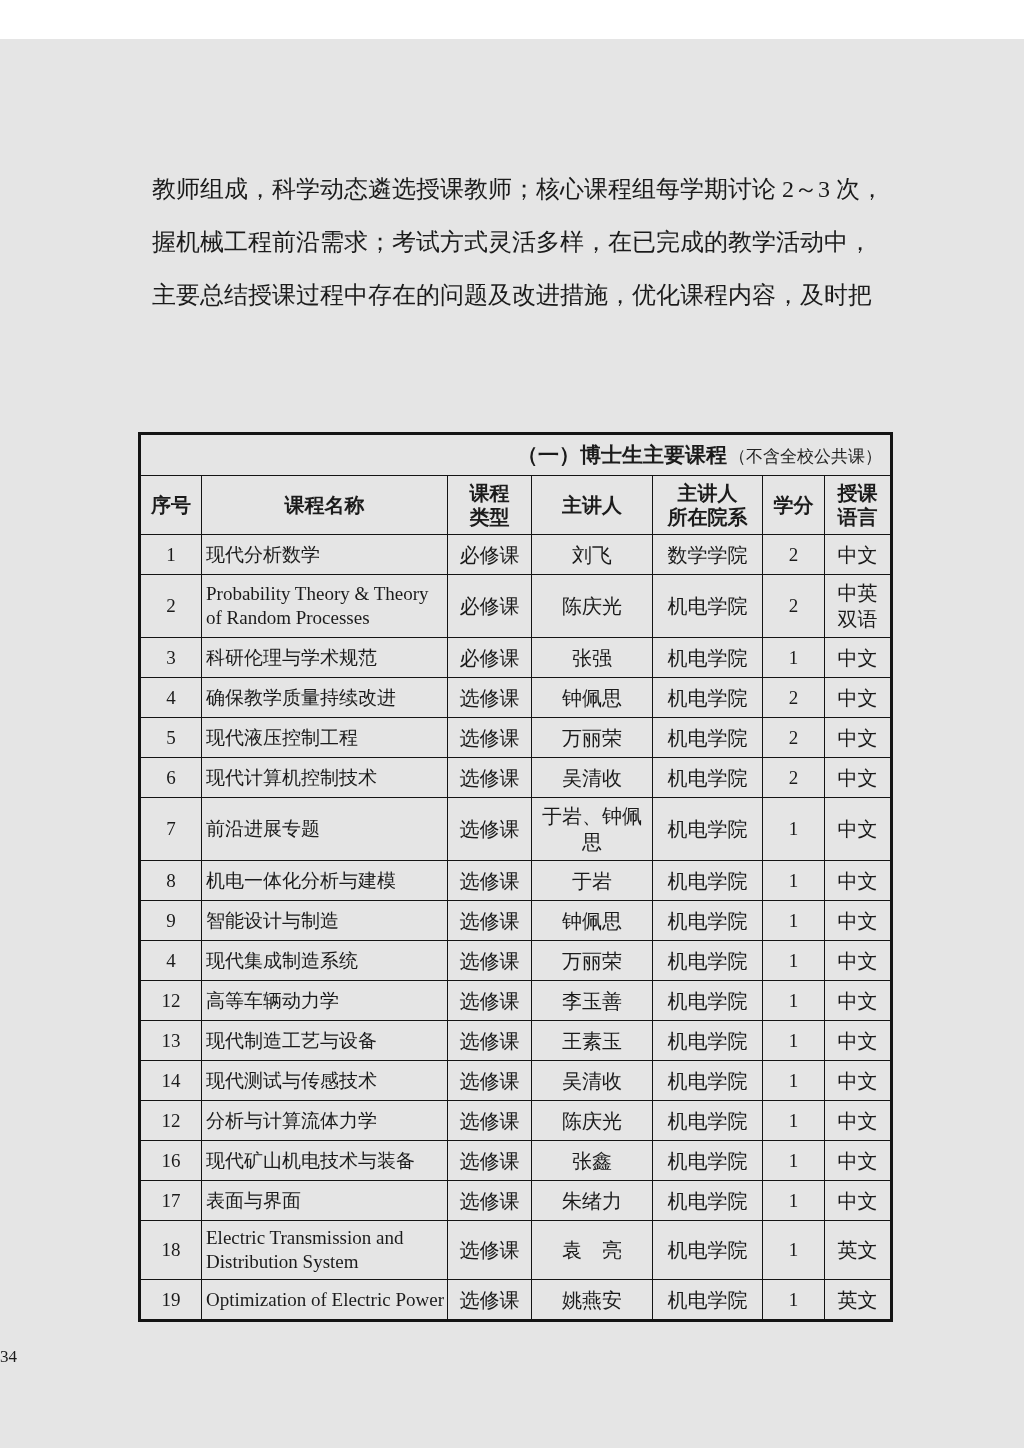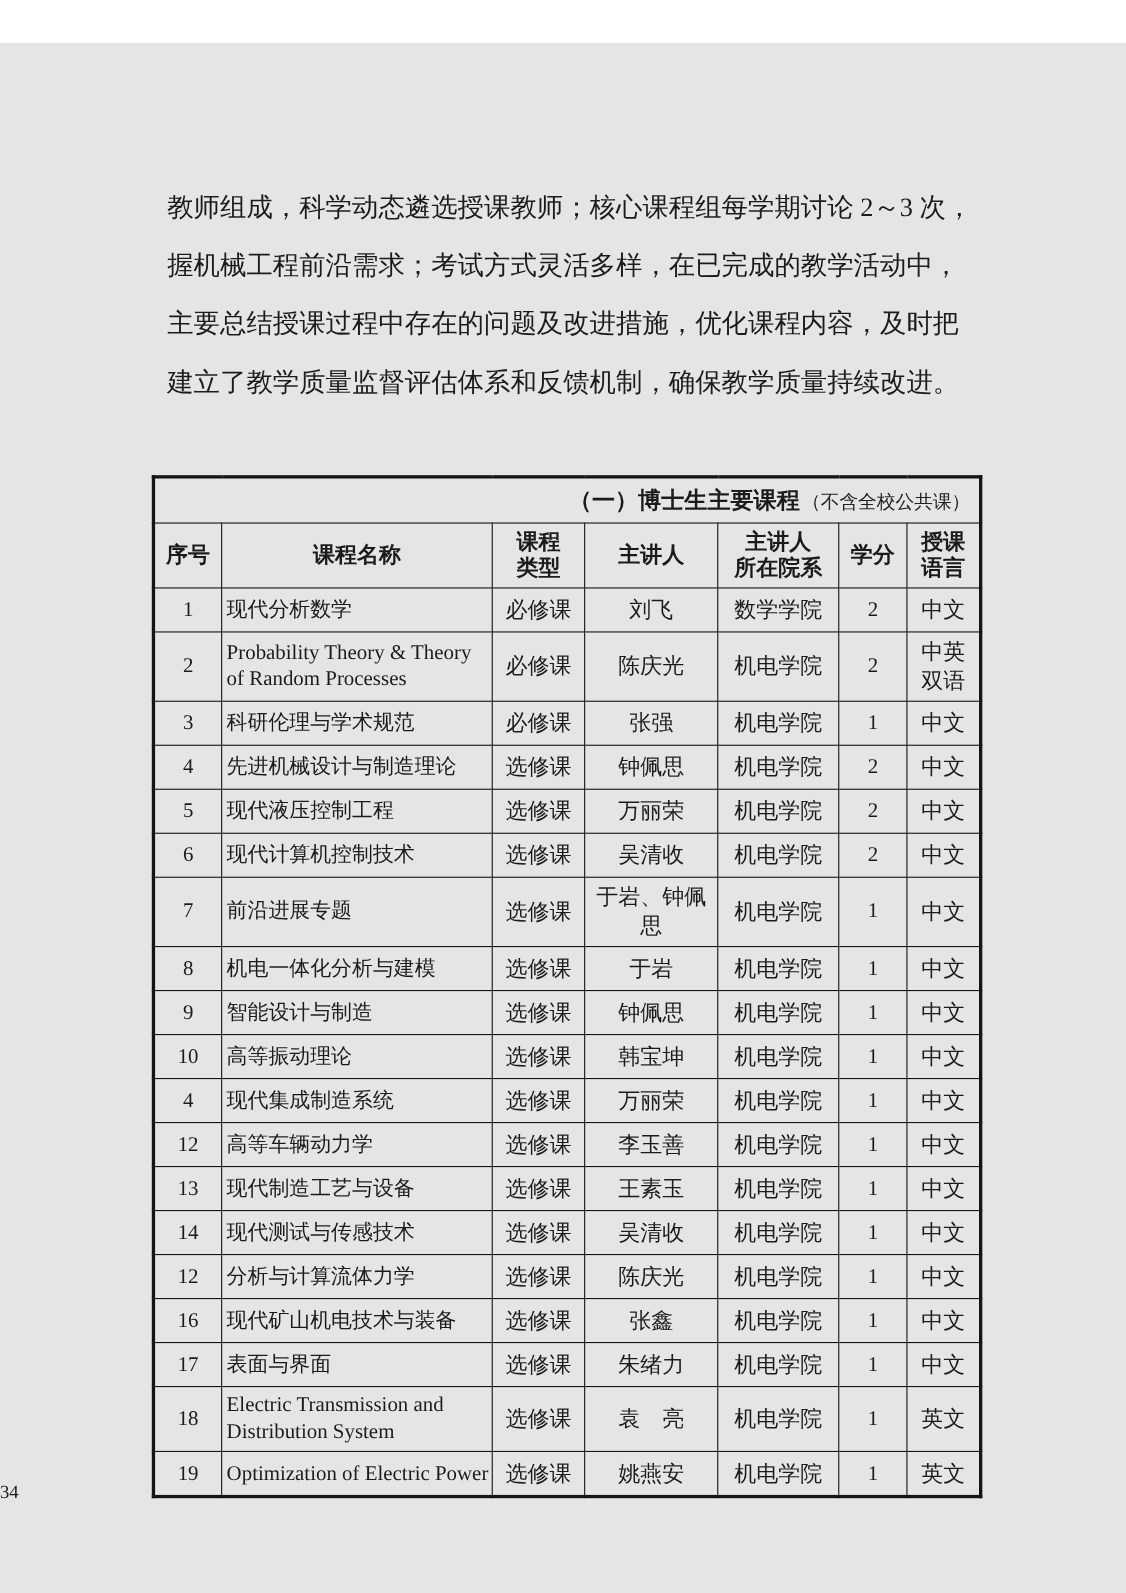--- a/index.html
+++ b/index.html
@@ -114,21 +114,20 @@
 </style>
 </head>
 <body>
 
 <div class="page">
 
   <div class="paragraph">
     <div class="pline">教师组成，科学动态遴选授课教师；核心课程组每学期讨论 2～3 次，</div>
     <div class="pline">握机械工程前沿需求；考试方式灵活多样，在已完成的教学活动中，</div>
     <div class="pline">主要总结授课过程中存在的问题及改进措施，优化课程内容，及时把</div>
-    <div class="pline">建立了教学质量监督评估体系和反馈机制，确保教学质量持续改进。</div>
   </div>
 
 
   <table class="course-table">
     <colgroup>
       <col style="width:62px">
       <col style="width:246px">
       <col style="width:84px">
       <col style="width:121px">
       <col style="width:110px">
@@ -176,21 +175,21 @@
           <td class="col-no">3</td>
           <td class="col-name">科研伦理与学术规范</td>
           <td class="col-type">必修课</td>
           <td class="col-teacher">张强</td>
           <td class="col-dept">机电学院</td>
           <td class="col-credit">1</td>
           <td class="col-lang">中文</td>
         </tr>
         <tr>
           <td class="col-no">4</td>
-          <td class="col-name">先进机械设计与制造理论</td>
+          <td class="col-name">确保教学质量持续改进</td>
           <td class="col-type">选修课</td>
           <td class="col-teacher">钟佩思</td>
           <td class="col-dept">机电学院</td>
           <td class="col-credit">2</td>
           <td class="col-lang">中文</td>
         </tr>
         <tr>
           <td class="col-no">5</td>
           <td class="col-name">现代液压控制工程</td>
           <td class="col-type">选修课</td>
@@ -229,29 +228,20 @@
         <tr>
           <td class="col-no">9</td>
           <td class="col-name">智能设计与制造</td>
           <td class="col-type">选修课</td>
           <td class="col-teacher">钟佩思</td>
           <td class="col-dept">机电学院</td>
           <td class="col-credit">1</td>
           <td class="col-lang">中文</td>
         </tr>
         <tr>
-          <td class="col-no">10</td>
-          <td class="col-name">高等振动理论</td>
-          <td class="col-type">选修课</td>
-          <td class="col-teacher">韩宝坤</td>
-          <td class="col-dept">机电学院</td>
-          <td class="col-credit">1</td>
-          <td class="col-lang">中文</td>
-        </tr>
-        <tr>
           <td class="col-no">4</td>
           <td class="col-name">现代集成制造系统</td>
           <td class="col-type">选修课</td>
           <td class="col-teacher">万丽荣</td>
           <td class="col-dept">机电学院</td>
           <td class="col-credit">1</td>
           <td class="col-lang">中文</td>
         </tr>
         <tr>
           <td class="col-no">12</td>

